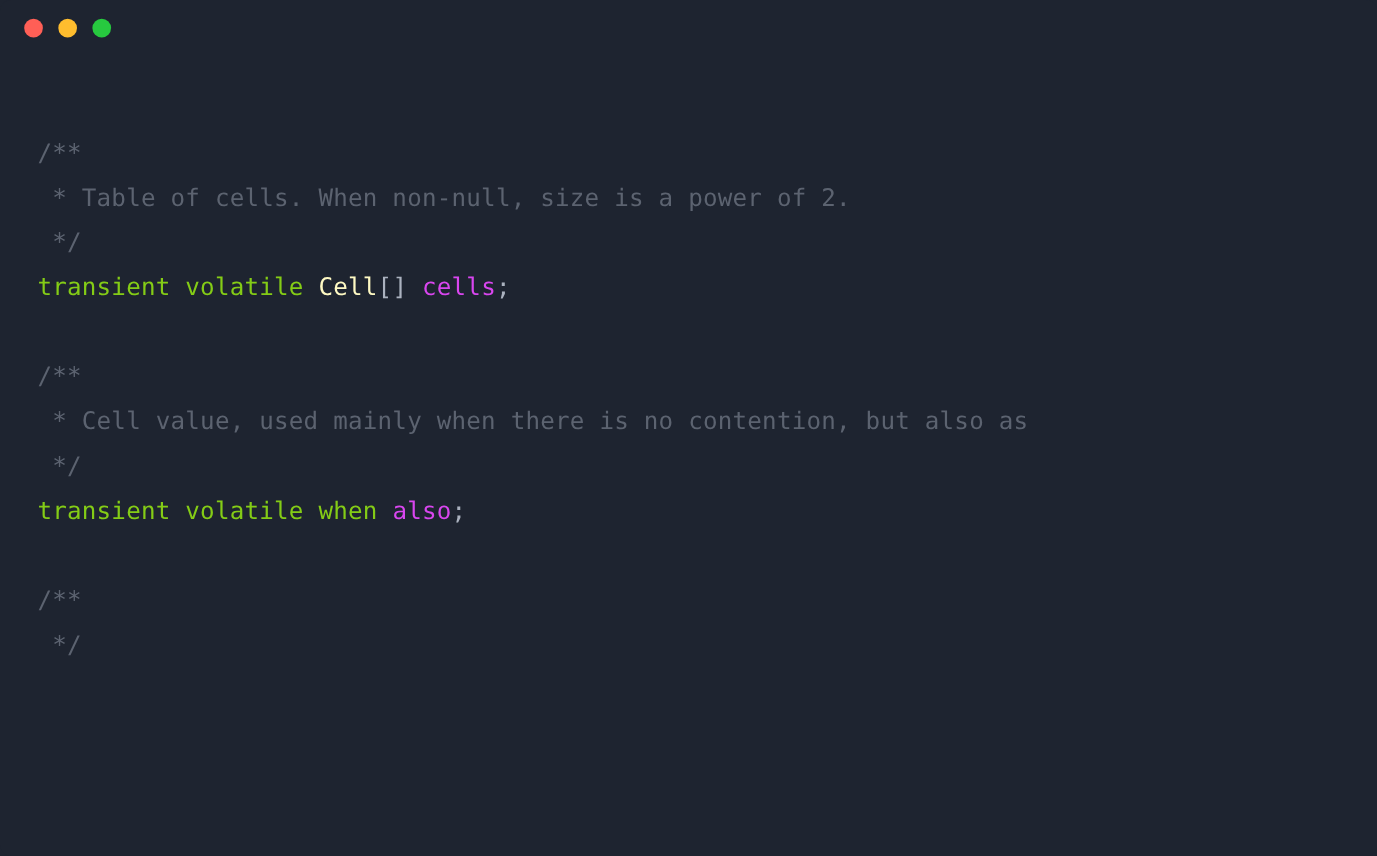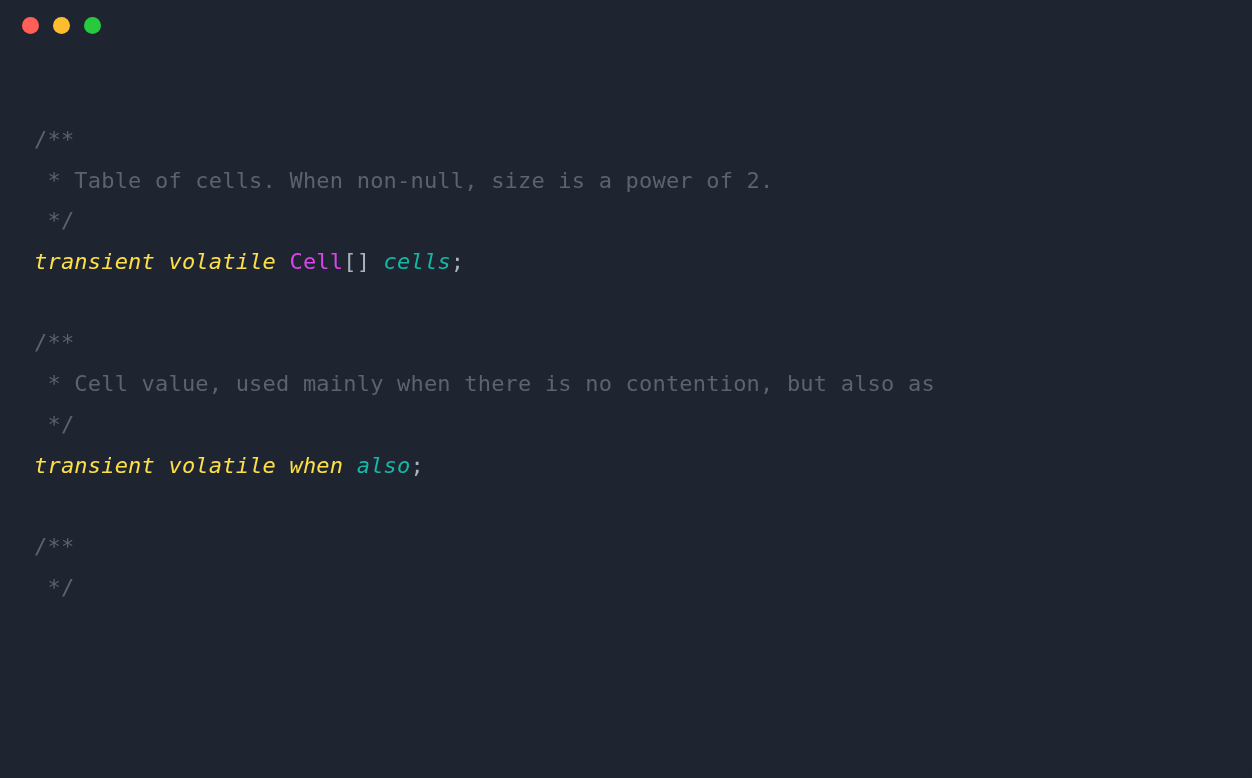--- a/index.html
+++ b/index.html
@@ -40,23 +40,23 @@
   .code-area {
     padding: 70px 34px 0 34px;
     line-height: 1.85;
     letter-spacing: 0.2px;
   }
   .line {
     white-space: pre;
     min-height: 1.85em;
   }
   .tok-comment { color: #5c6370; }
-  .tok-keyword { color: #fde047; font-style: italic; }
-  .tok-type { color: #d946ef; }
-  .tok-identifier { color: #14b8a6; font-style: italic; }
+  .tok-keyword { color: #84cc16; }
+  .tok-type { color: #fef9c3; }
+  .tok-identifier { color: #d946ef; }
   .tok-punct { color: #abb2bf; }
 </style>
 </head>
 <body>
 
 <div class="window">
   <div class="titlebar">
     <div class="traffic-light tl-red"></div>
     <div class="traffic-light tl-yellow"></div>
     <div class="traffic-light tl-green"></div>

